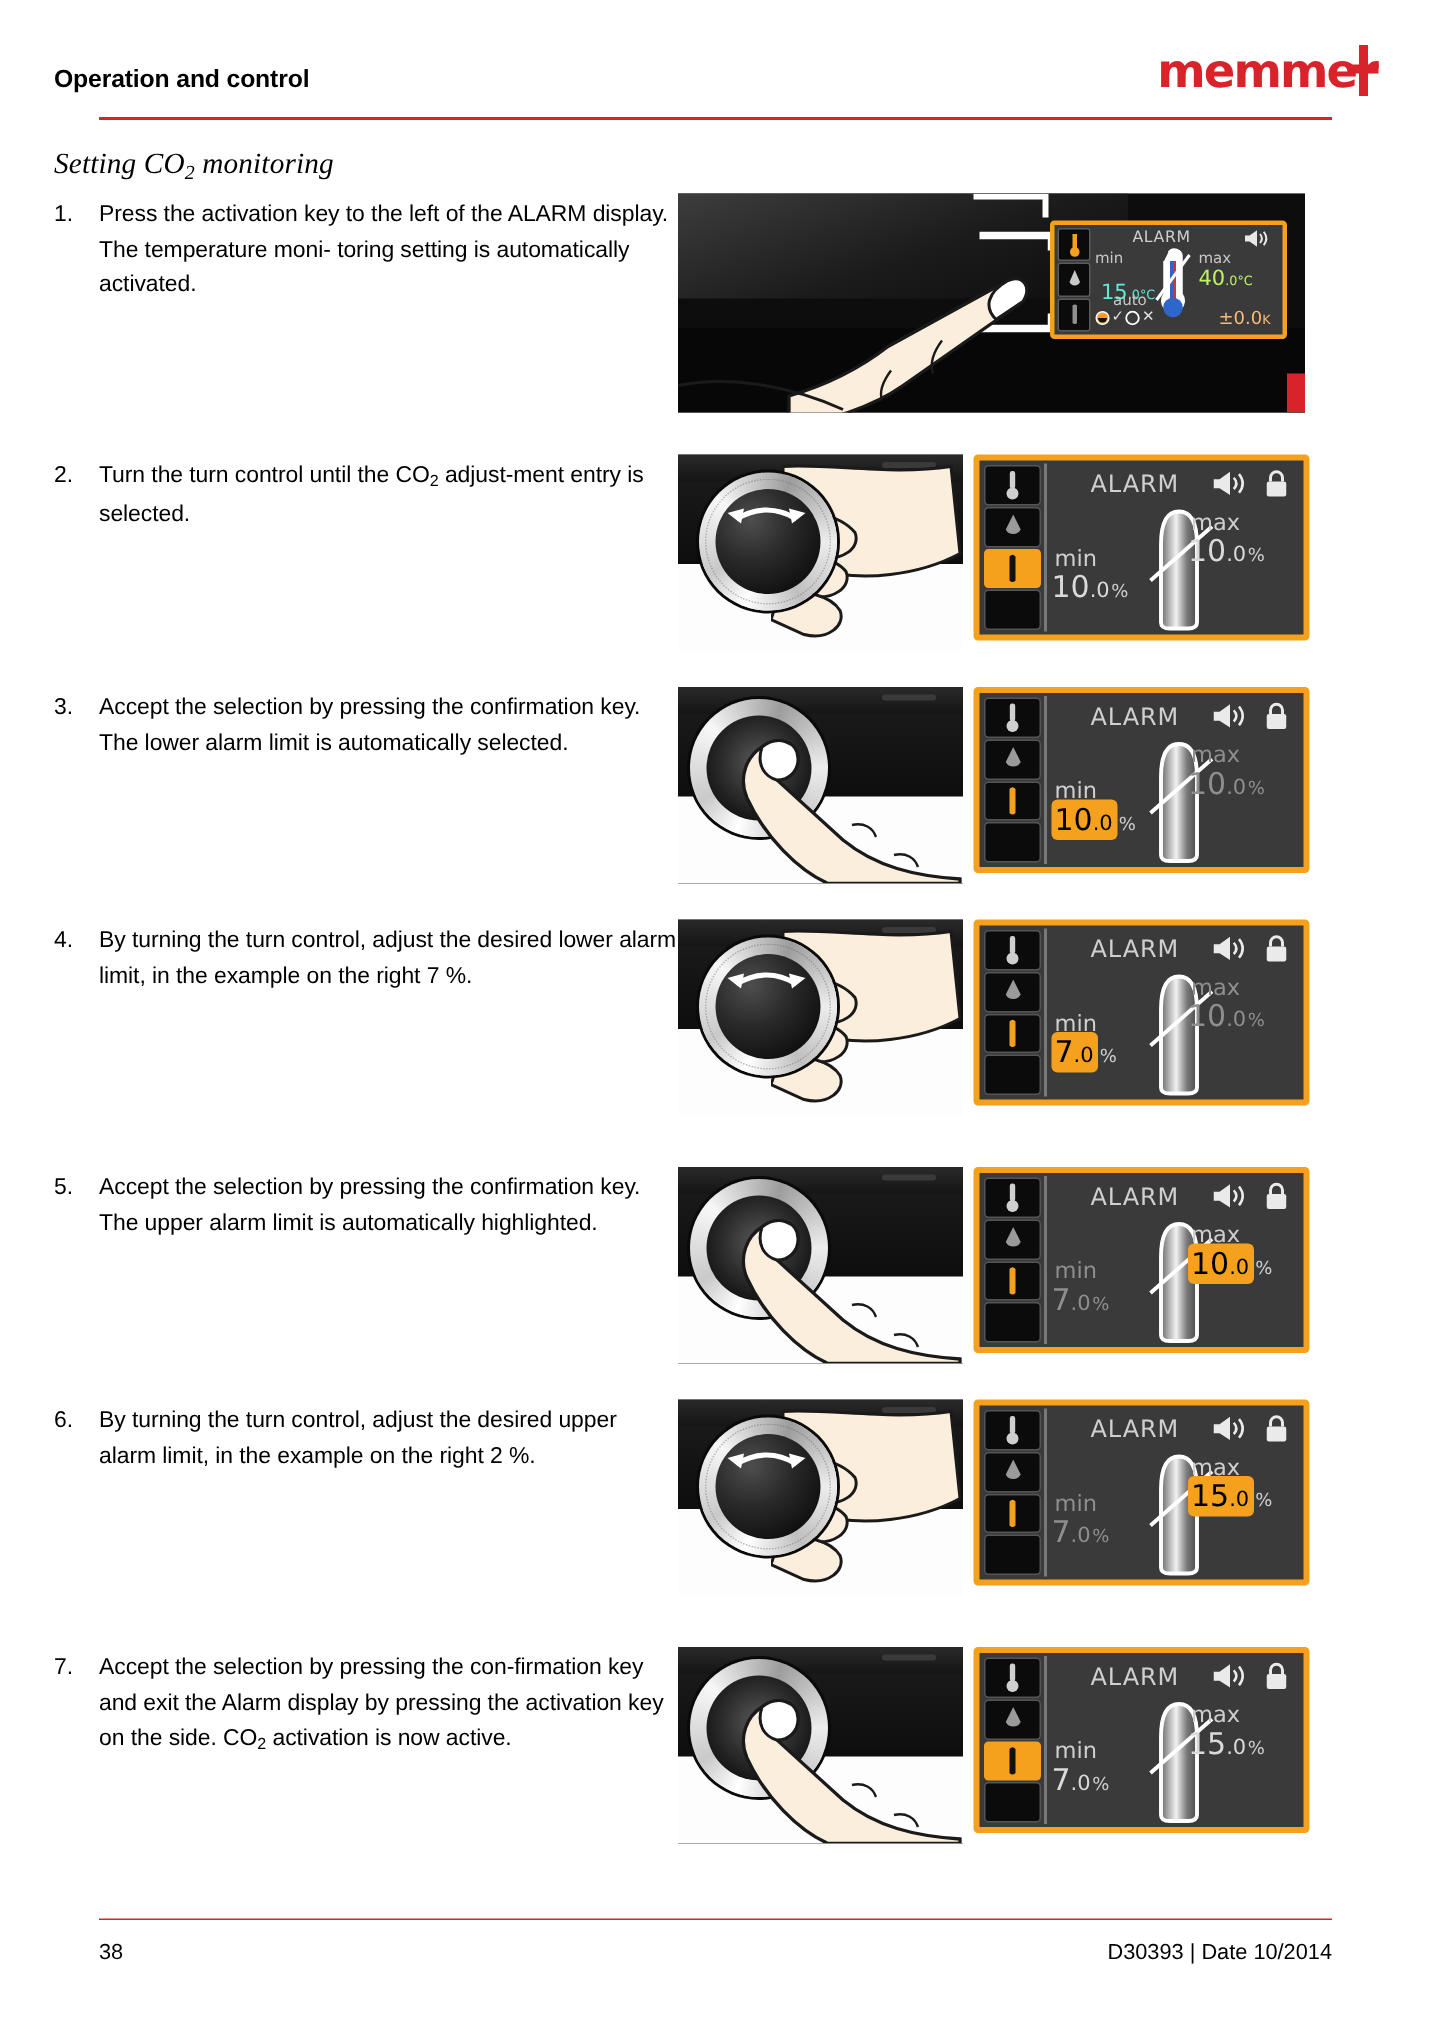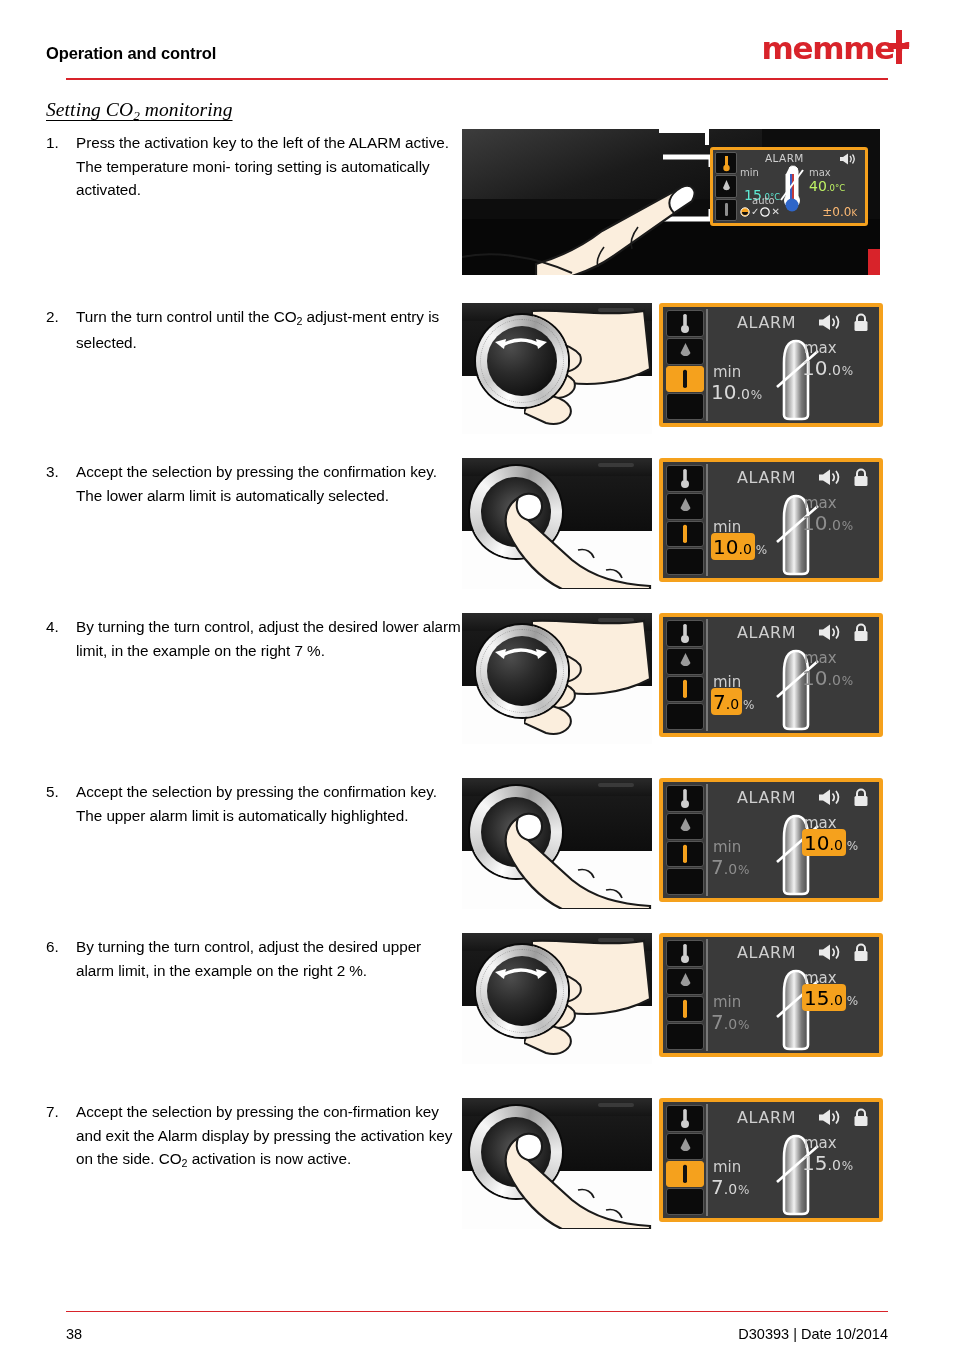--- a/index.html
+++ b/index.html
@@ -4,21 +4,21 @@
 <style>
   * { box-sizing: border-box; margin: 0; padding: 0; }
   body {
     width: 954px; height: 1354px;
     background: #ffffff;
     font-family: "Liberation Sans", sans-serif;
     color: #000;
     position: relative;
     overflow: hidden;
   }
-  .page { position: relative; width: 954px; height: 1354px; padding: 0 46px; }
+  .page { position: relative; width: 954px; height: 1354px; padding: 0 36px; }
 
   
   .header { position: relative; height: 86px; }
   .header-title {
     position: absolute; left: 0; top: 44px;
     font-size: 16.5px; font-weight: bold; letter-spacing: -0.1px;
   }
   .logo-wrap { position: absolute; right: 0; top: 33px; height: 40px; }
   .logo-text {
     font-family: "DejaVu Sans", sans-serif;
@@ -33,21 +33,21 @@
   }
   .logo-cross::after {
     content: ""; position: absolute; left: 0px; top: 12.5px; width: 20px; height: 6px; background: #d8232a;
   }
   .rule-top { position: absolute; left: 66px; right: 66px; top: 78px; height: 1.6px; background: #d8232a; }
 
   
   .section-title {
     font-family: "Liberation Serif", serif;
     font-style: italic; font-size: 19.5px;
-    text-decoration: underline; text-underline-offset: 4px;
+    text-underline-offset: 4px;
     margin-top: 13px; margin-bottom: 4px; letter-spacing: 0.1px;
   }
   .section-title sub { font-size: 0.68em; vertical-align: baseline; position: relative; top: 4px; }
 
   
   .steps { position: relative; margin-top: 6px; }
   .step { display: flex; position: relative; }
   .step-text { width: 416px; flex: 0 0 416px; display: flex; padding-top: 2px; }
   .step-num { width: 30px; flex: 0 0 30px; font-size: 15.3px; line-height: 23.5px; }
   .step-body { font-size: 15.3px; line-height: 23.5px; letter-spacing: -0.05px; }
@@ -185,21 +185,21 @@
   .tl-max-l { position: absolute; left: 96px; top: 17px; font-size: 10px; color: #c8c8c8; }
   .tl-max-v { position: absolute; left: 96px; top: 29px; font-size: 14px; color: #bef264; line-height: 1; }
   .tl-auto { position: absolute; left: 27px; top: 45px; font-size: 10px; color: #c8c8c8; margin-left: 12px; }
   .tl-icons { position: absolute; left: 27px; top: 56px; display: flex; align-items: center; gap: 1px; }
   .tl-tol { position: absolute; right: 8px; top: 56px; font-size: 12px; color: #fdba74; line-height:1;}
   .tl-unit { font-size: 8.5px; }
   .tl-therm { position: absolute; left: 66px; top: 14px; }
   .red-corner { position: absolute; right: 0; bottom: 0; width: 12px; height: 26px; background: #d8232a; }
 
   
-  .footer { position: absolute; left: 66px; right: 66px; bottom: 12px; }
+  .footer { position: absolute; left: 66px; right: 66px; bottom: 44px; }
   .rule-bot { height: 1.4px; background: #d8232a; margin-bottom: 14px; }
   .footer-row { display: flex; justify-content: space-between; font-size: 14.5px; }
 </style>
 </head>
 <body>
 
 <div class="page">
 
   <div class="header">
     <div class="header-title">Operation and control</div>
@@ -213,21 +213,21 @@
   <div class="section-title">
     <span>Setting CO</span><sub>2</sub><span> monitoring</span>
   </div>
 
   <div class="steps">
 
     <div class="step" style="margin-top:8px;">
       <div class="step-text">
         <div class="step-num">1.</div>
         <div class="step-body">
-          <span>Press the activation key to the left of the ALARM active. The temperature moni-</span>
+          <span>Press the activation key to the left of the ALARM display. The temperature moni-</span>
           <span>toring setting is automatically activated.</span>
         </div>
       </div>
       <div class="step-figs">
         <div class="photo wide">
           <div class="p1-bg"></div>
           <div class="p1-sheen"></div>
           <div class="p1-lower"></div>
 
           <svg class="p1-bracket" style="left:195px; top:0px;" width="70" height="30">

